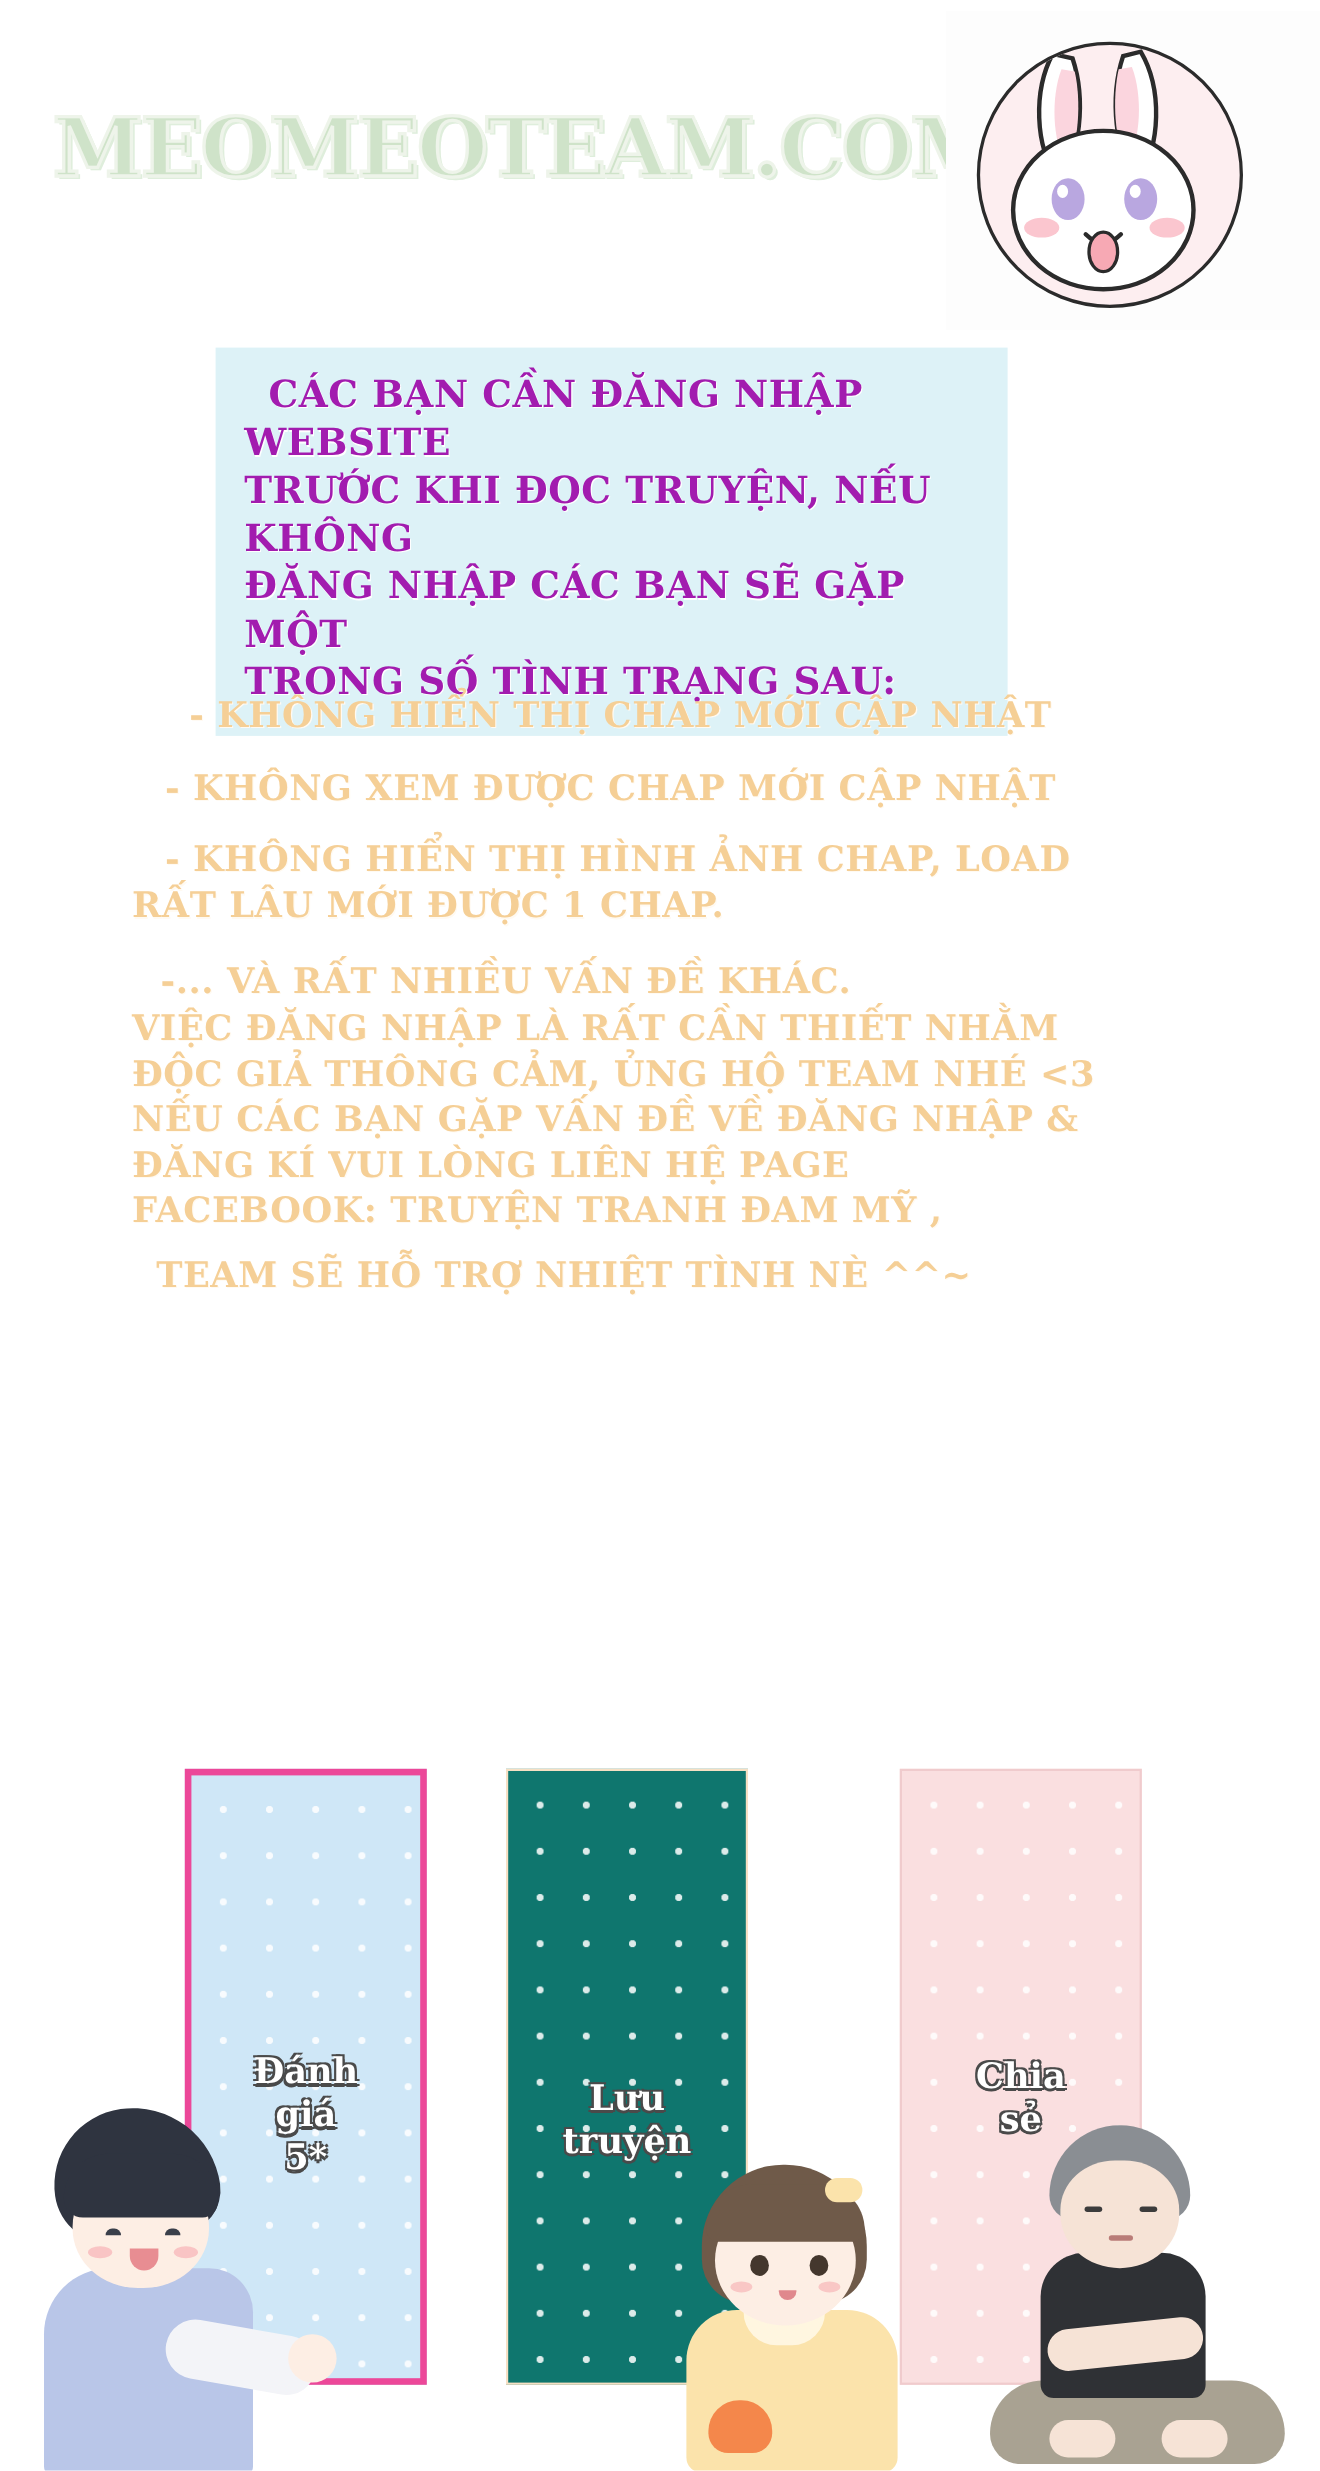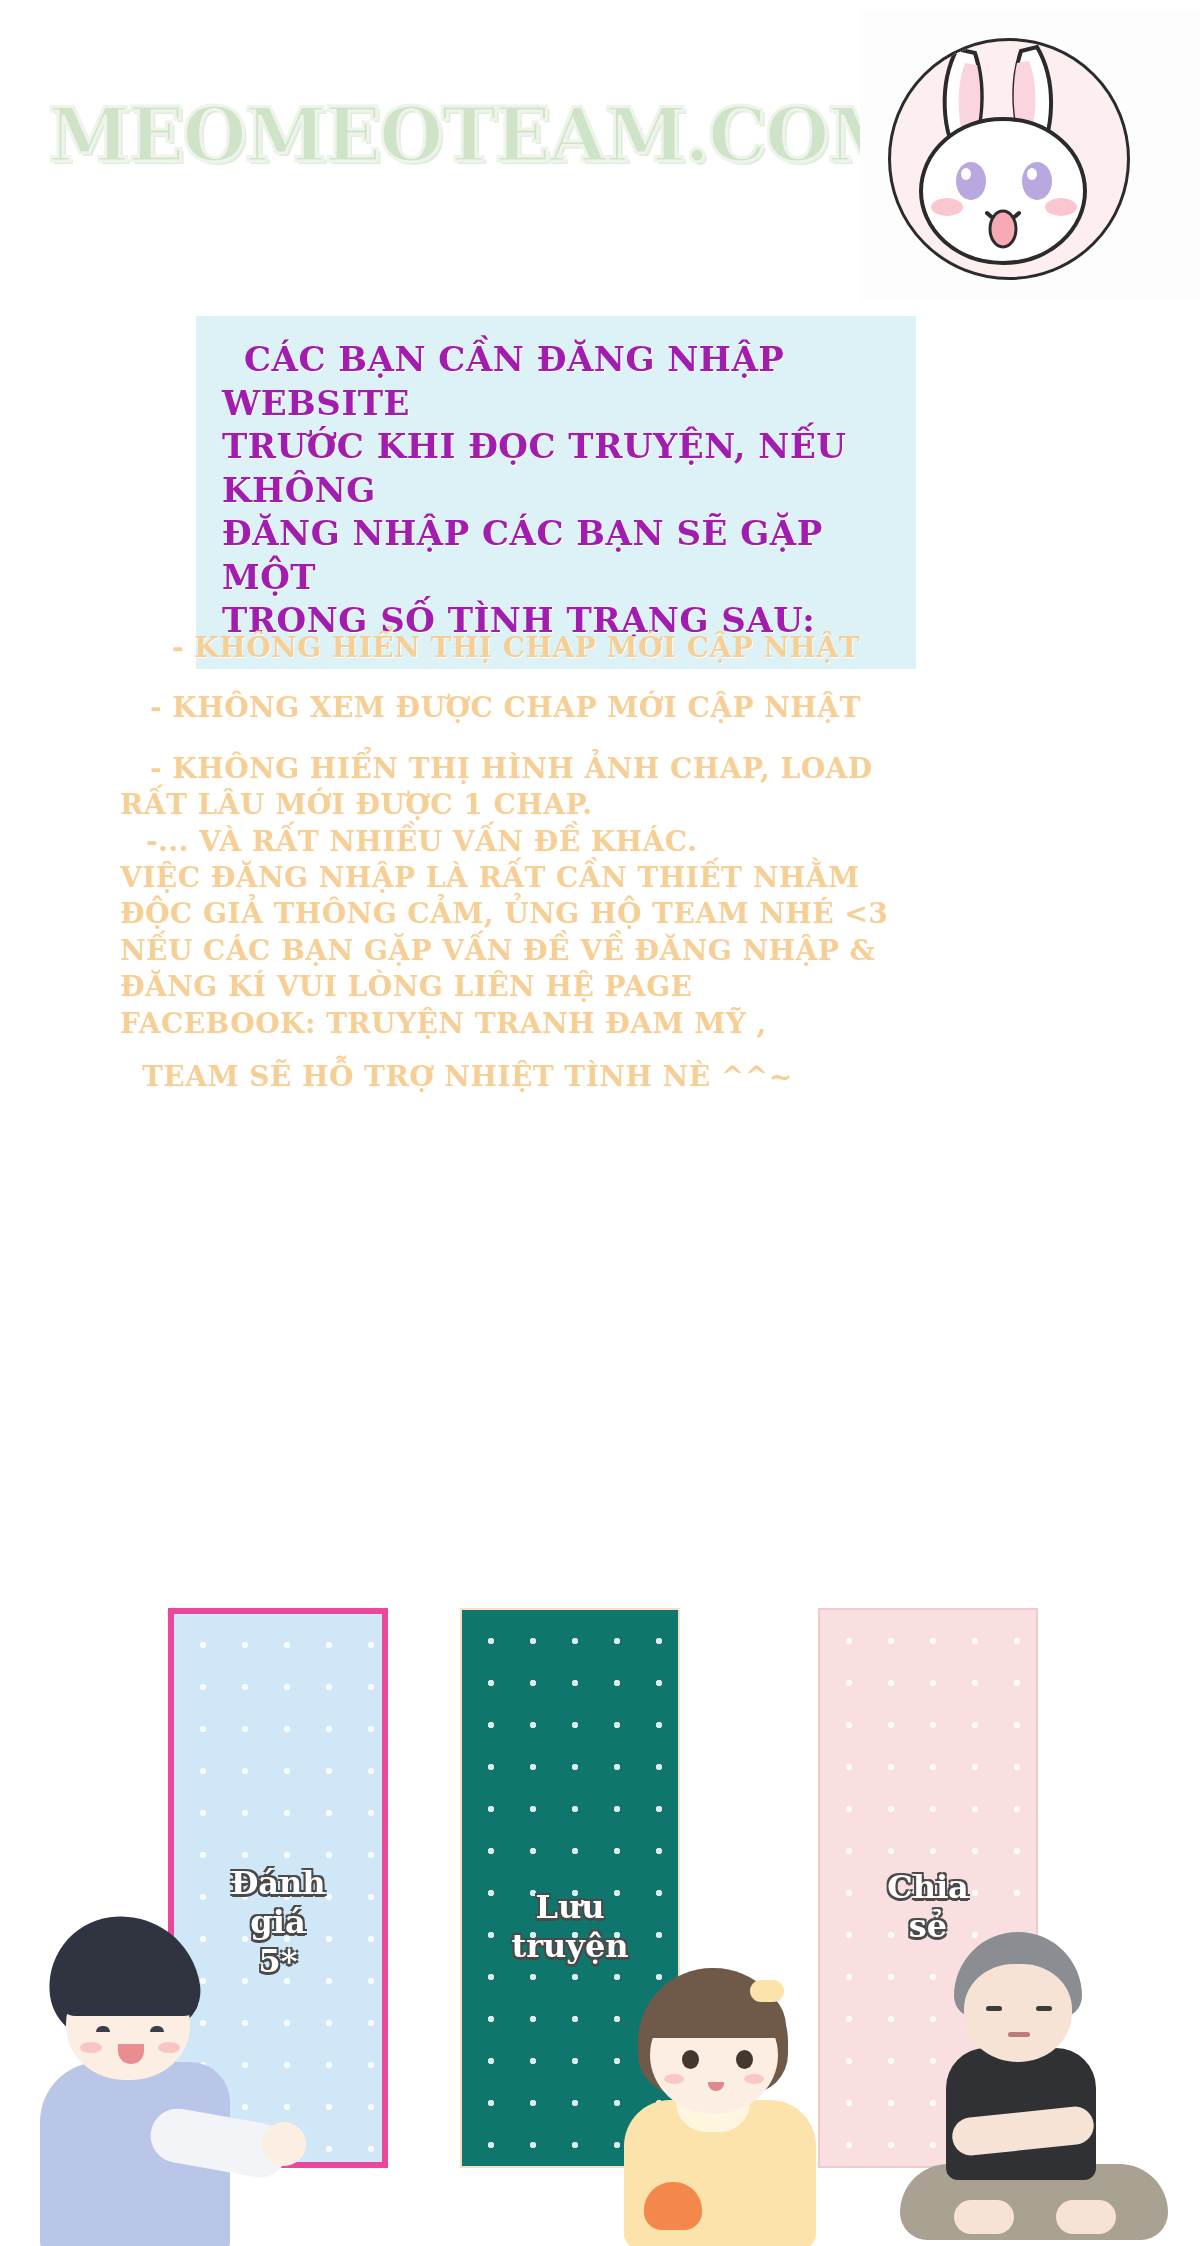--- a/index.html
+++ b/index.html
@@ -84,31 +84,31 @@
   
   .body-text {
     position: absolute;
     left: 120px;
     top: 630px;
     width: 1010px;
   }
   .body-line {
     font-family: "DejaVu Serif", serif;
     font-weight: bold;
-    font-size: 28px;
+    font-size: 32px;
     line-height: 1.30;
     color: #f5cf96;
     text-transform: uppercase;
     letter-spacing: 0.5px;
     white-space: nowrap;
     text-shadow: 1px 1px 0 #fffaf2;
   }
   .body-line.ind1 { padding-left: 52px; }
   .body-line.ind2 { padding-left: 30px; margin-top: 24px; }
-  .body-line.ind3 { padding-left: 26px; }
+  .body-line.ind3 { padding-left: 26px; margin-top: 28px; }
   .body-line.ind4 { padding-left: 22px; margin-top: 17px; }
 
   
   .panels {
     position: absolute;
     left: 0;
     top: 1608px;
     width: 1200px;
     height: 640px;
   }

